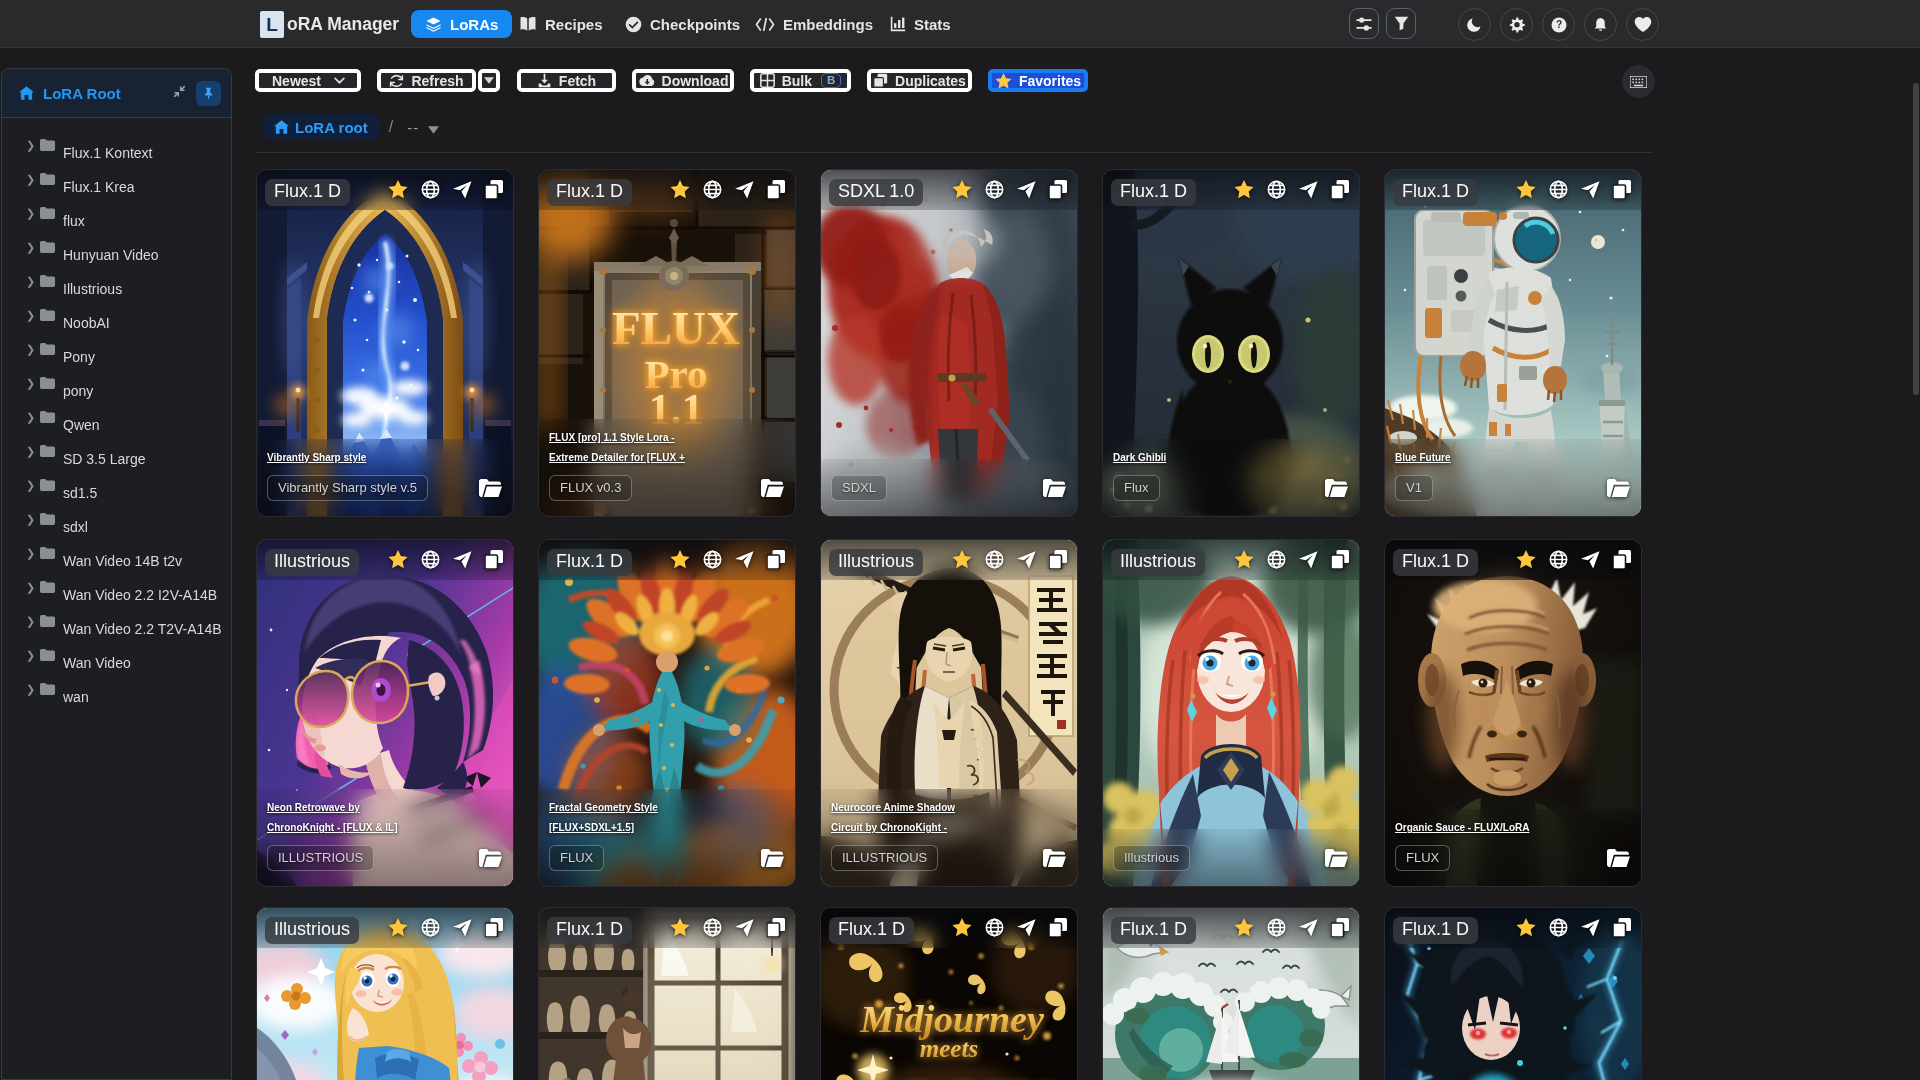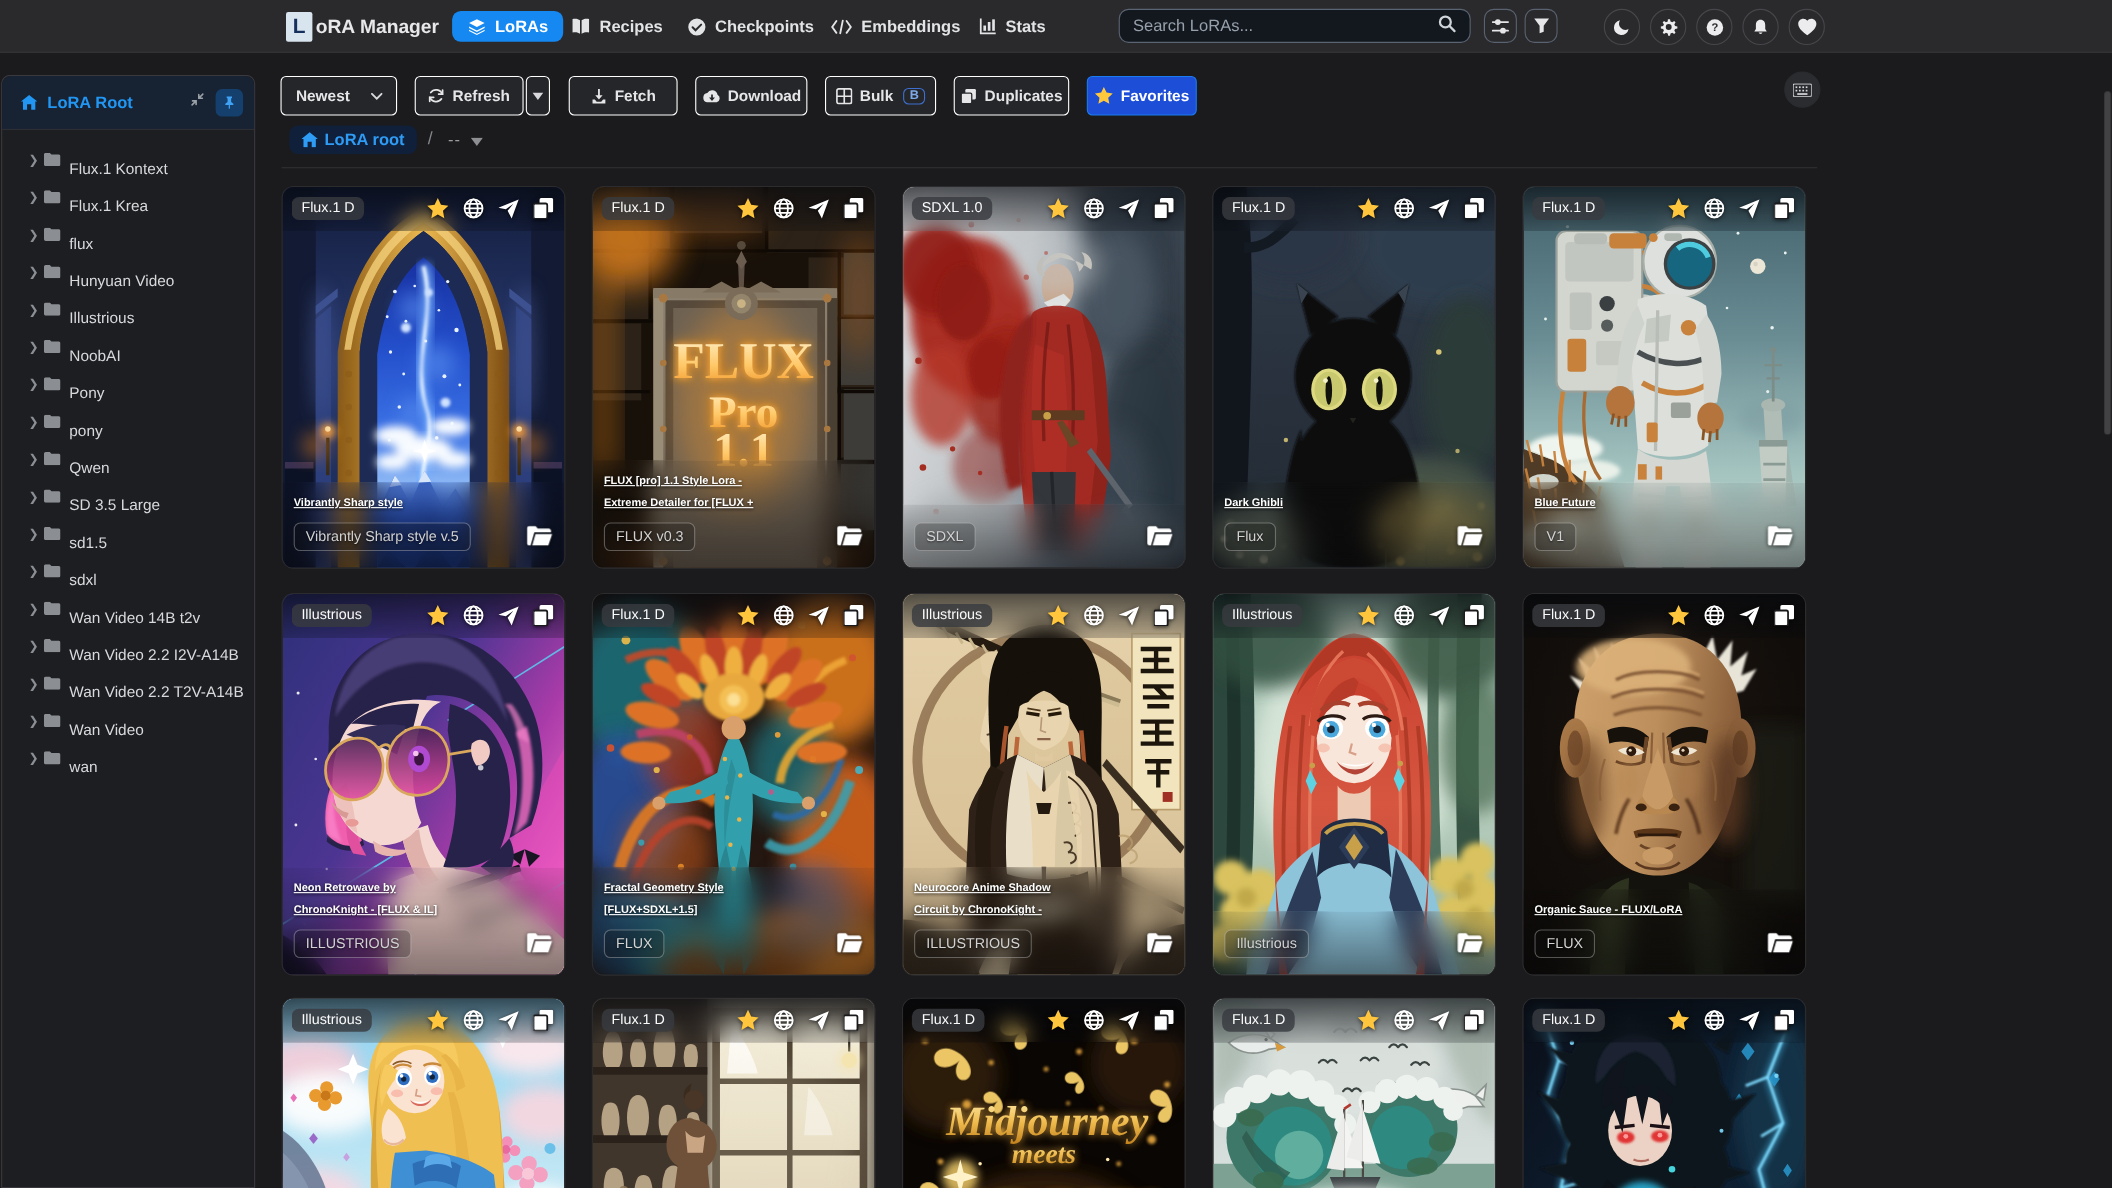--- a/index.html
+++ b/index.html
@@ -19,30 +19,30 @@
 .cbtn { position:absolute; top:8px; width:33px; height:33px; border:1px solid #47474b; border-radius:50%; display:flex; align-items:center; justify-content:center; }
 
 #side { position:fixed; left:1px; top:68px; width:231px; height:1012px; background:#1d1e21; border:1px solid #3a3a3e; border-radius:8px 8px 0 0; z-index:40; }
 #side-h { height:49px; background:#172232; border-bottom:1px solid #3c3c40; border-radius:8px 8px 0 0; display:flex; align-items:center; padding:0 10px 0 17px; }
 #side-h .txt { color:#2196f3; font-weight:bold; font-size:15px; margin-left:9px; }
 #side-h .pin { width:25px; height:25px; background:#15406e; border-radius:6px; display:flex; align-items:center; justify-content:center; margin-left:10px; }
 #tree { padding-top:10px; }
 .ti { height:34px; display:flex; align-items:center; padding-left:24px; color:#d7d9db; font-size:14px; }
 .ti .chev { color:#8b8f95; font-size:11px; width:14px; }
 .ti .lbl { margin-left:8px;margin-top:16px; }
-.tb { position:absolute; top:69px; height:36px; background:#242629; border:1px solid #ffffff; border-radius:5px; color:#e6e6e8; font-size:14px; font-weight:bold; display:flex; align-items:center; justify-content:center; gap:7px; }
+.tb { position:absolute; top:69px; height:23px; background:#242629; border:4px solid #ffffff; border-radius:5px; color:#e6e6e8; font-size:14px; font-weight:bold; display:flex; align-items:center; justify-content:center; gap:7px; }
 #bc { position:absolute; left:263px; top:114px; height:26px; display:flex; align-items:center; }
 #bc .chip { height:26px; background:#11203a; border-radius:8px; display:flex; align-items:center; padding:0 11px; color:#2e9bf5; font-weight:bold; font-size:15px; gap:6px; }
 #sep { position:absolute; left:256px; top:152px; width:1396px; height:1px; background:#313134; }
 
 .card { position:absolute; width:256px; height:346px; border-radius:10px; overflow:hidden; background:#222; outline:1px solid rgba(255,255,255,0.08); }
 .art { position:absolute; inset:0; }
 .art svg { position:absolute; inset:0; width:100%; height:100%; }
 .chead { position:absolute; top:0; left:0; right:0; height:40px; backdrop-filter:blur(9px); background:linear-gradient(rgba(7,10,15,0.66), rgba(9,12,18,0.22)); }
-.cbadge { position:absolute; top:9px; left:8px; background:rgba(56,58,63,0.82); border-radius:7px; padding:2px 9px 4px; color:#fafafa; font-size:13px; z-index:5; }
+.cbadge { position:absolute; top:9px; left:8px; background:rgba(56,58,63,0.82); border-radius:7px; padding:2px 9px 4px; color:#fafafa; font-size:18px; z-index:5; }
 .cicons { position:absolute; top:10px; right:10px; display:flex; gap:13px; z-index:5; align-items:center; filter:drop-shadow(0 1px 2px rgba(0,0,0,0.7)); }
 .cfoot { position:absolute; left:0; right:0; bottom:0; backdrop-filter:blur(11px); background:linear-gradient(rgba(10,10,12,0.06), rgba(8,8,10,0.46)); padding:9px 10px 15px; z-index:4; }
 .ctitle { color:#fff; font-weight:bold; font-size:10px; line-height:20px; text-shadow:0 1px 3px rgba(0,0,0,0.85);text-decoration:underline; }
 .cpill { display:inline-block; margin-top:7px; border:1px solid rgba(255,255,255,0.30); border-radius:6px; padding:4px 10px 5px; font-size:13px; color:#d2d2d2; background:rgba(15,15,15,0.25); text-shadow:0 1px 2px rgba(0,0,0,0.6); }
 .cfolder { position:absolute; right:11px; bottom:15px; z-index:6; filter:drop-shadow(0 1px 2px rgba(0,0,0,0.7)); }
 #sbar { position:fixed; right:1px; top:83px; width:6px; height:312px; background:#424245; border-radius:3px; z-index:60; }
 </style>
 </head>
 <body>
 
@@ -69,24 +69,20 @@
         <path d="M7 2 2 9 7 16"></path>
         <path d="M19 2 24 9 19 16"></path>
         <path d="M14.5 1.5 11.5 16.5"></path>
       </svg>Embeddings</div>
   <div class="navitem" style="left:890px;text-align:center;"><svg width="16" height="16" viewBox="0 0 20 20" fill="#e2e4e6">
         <path d="M1 1 L3 1 3 17 19 17 19 19 1 19Z"></path>
         <rect x="5" y="9" width="3" height="6"></rect>
         <rect x="10" y="5" width="3" height="10"></rect>
         <rect x="15" y="2" width="3" height="13"></rect>
       </svg>Stats</div>
-  <div id="search">Search LoRAs...<span class="mag"><svg width="17" height="17" viewBox="0 0 20 20" fill="none" stroke="#cfd4da" stroke-width="2.4">
-          <circle cx="8.2" cy="8.2" r="5.8"></circle>
-          <path d="M12.6 12.6 18 18" stroke-linecap="round"></path>
-        </svg></span></div>
   <div class="sqbtn" style="left:1349px;">
       <svg width="16" height="14" viewBox="0 0 20 18" stroke="#e6e6e8" stroke-width="2" fill="none" stroke-linecap="round">
         <path d="M1 4 H19 M1 14 H19"></path>
         <circle cx="7" cy="4" r="2.4" fill="#e6e6e8"></circle>
         <circle cx="13" cy="14" r="2.4" fill="#e6e6e8"></circle>
       </svg>
     </div>
   <div class="sqbtn" style="left:1386px;">
       <svg width="15" height="15" viewBox="0 0 20 20" fill="#e6e6e8">
         <path d="M1 1 H19 L12.5 10 V17 L7.5 19 V10 Z"></path>

